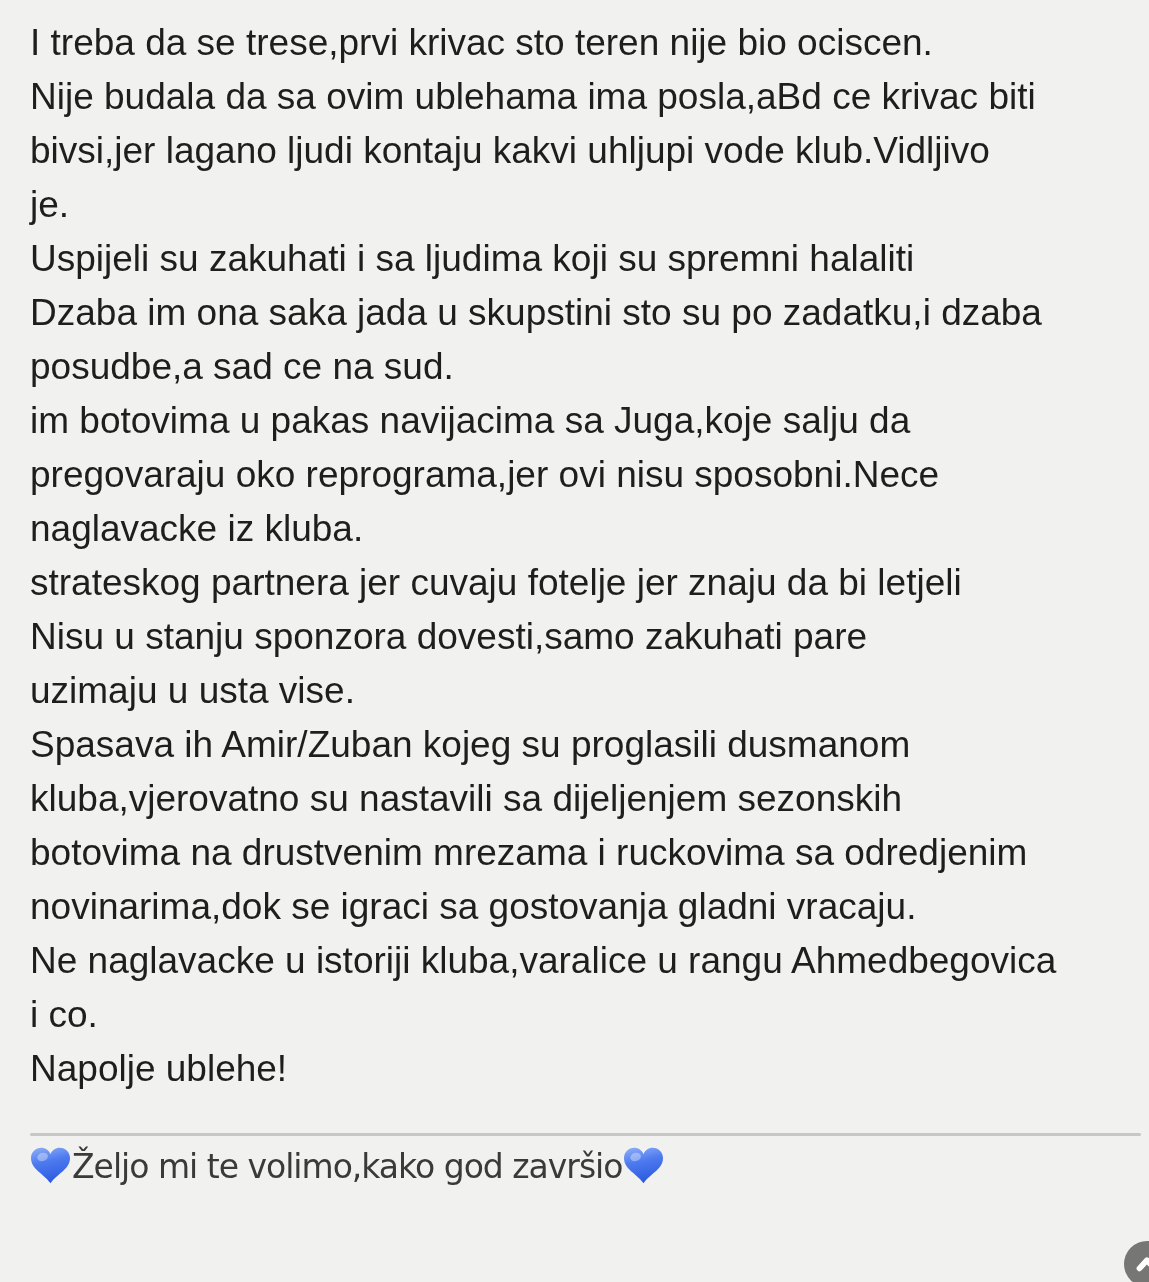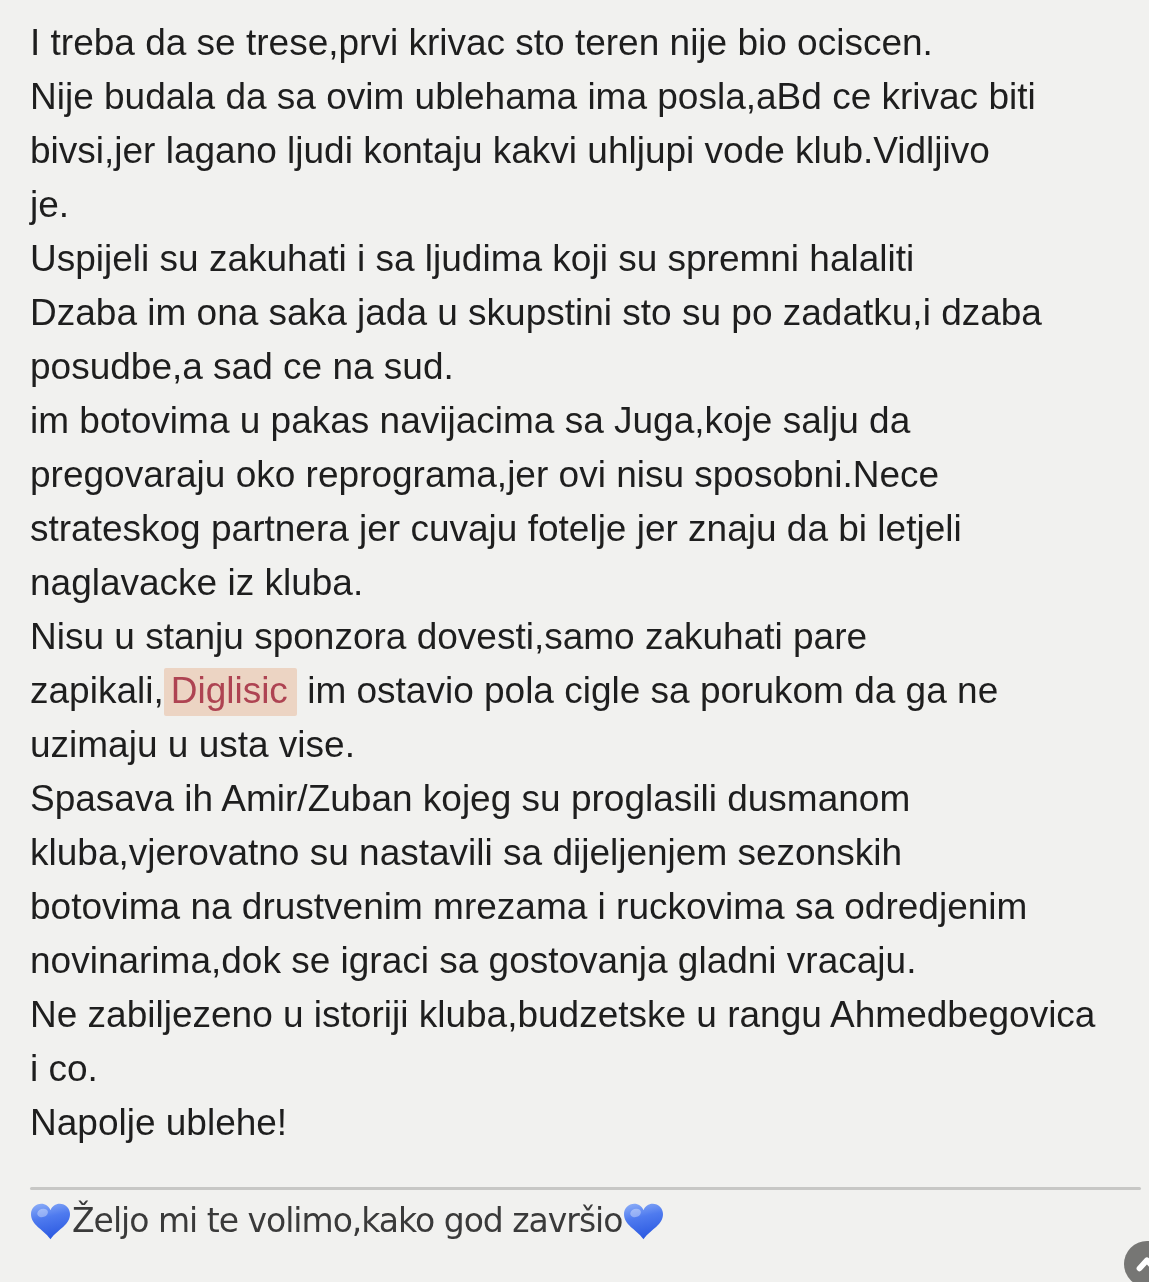--- a/index.html
+++ b/index.html
@@ -36,21 +36,20 @@
   .divider {
     margin-top: 37px;
     height: 3px;
     width: 1111px;
     background: var(--divider-color, #c7c7c5);
     border-radius: 2px;
   }
   .signature {
     margin-top: 9px;
     display: flex;
-    align-items: center;
     gap: 1px;
   }
   .sig-text {
     font-family: "DejaVu Sans", sans-serif;
     font-size: 33px;
     line-height: 44px;
     color: var(--sig-color, #3a3a3a);
     letter-spacing: -1px;
   }
   .heart {
@@ -101,30 +100,29 @@
   <div id="post-lines">
       <div class="post-line"><span>I treba da se trese,prvi krivac sto teren nije bio ociscen.</span></div>
       <div class="post-line"><span>Nije budala da sa ovim ublehama ima posla,aBd ce krivac biti</span></div>
       <div class="post-line"><span>bivsi,jer lagano ljudi kontaju kakvi uhljupi vode klub.Vidljivo</span></div>
       <div class="post-line"><span>je.</span></div>
       <div class="post-line"><span>Uspijeli su zakuhati i sa ljudima koji su spremni halaliti</span></div>
       <div class="post-line"><span>Dzaba im ona saka jada u skupstini sto su po zadatku,i dzaba</span></div>
       <div class="post-line"><span>posudbe,a sad ce na sud.</span></div>
       <div class="post-line"><span>im botovima u pakas navijacima sa Juga,koje salju da</span></div>
       <div class="post-line"><span>pregovaraju oko reprograma,jer ovi nisu sposobni.Nece</span></div>
+      <div class="post-line"><span>naglavacke iz kluba.</span></div>
       <div class="post-line"><span>strateskog partnera jer cuvaju fotelje jer znaju da bi letjeli</span></div>
-      <div class="post-line"><span>naglavacke iz kluba.</span></div>
       <div class="post-line"><span>Nisu u stanju sponzora dovesti,samo zakuhati pare</span></div>
-      <div class="post-line"><span>zapikali,</span><span class="hl">Diglisic</span><span> im ostavio pola cigle sa porukom da ga ne</span></div>
       <div class="post-line"><span>uzimaju u usta vise.</span></div>
       <div class="post-line"><span>Spasava ih Amir/Zuban kojeg su proglasili dusmanom</span></div>
       <div class="post-line"><span>kluba,vjerovatno su nastavili sa dijeljenjem sezonskih</span></div>
       <div class="post-line"><span>botovima na drustvenim mrezama i ruckovima sa odredjenim</span></div>
       <div class="post-line"><span>novinarima,dok se igraci sa gostovanja gladni vracaju.</span></div>
-      <div class="post-line"><span>Ne zabiljezeno u istoriji kluba,budzetske u rangu Ahmedbegovica</span></div>
+      <div class="post-line"><span>Ne naglavacke u istoriji kluba,varalice u rangu Ahmedbegovica</span></div>
       <div class="post-line"><span>i co.</span></div>
       <div class="post-line"><span>Napolje ublehe!</span></div>
     </div>
 
   <div class="divider"></div>
 
   <div class="signature">
     <span class="heart">
       <svg width="39" height="37" viewBox="0 0 32 29">
         <path d="M23.6,0c-3.4,0-6.4,2.2-7.6,5.3C14.8,2.2,11.8,0,8.4,0C3.8,0,0,3.8,0,8.4 c0,9.2,9.1,11.6,16,20.6c6.9-9,16-11.4,16-20.6C32,3.8,28.2,0,23.6,0z" fill="url(#heartGrad)"></path>

